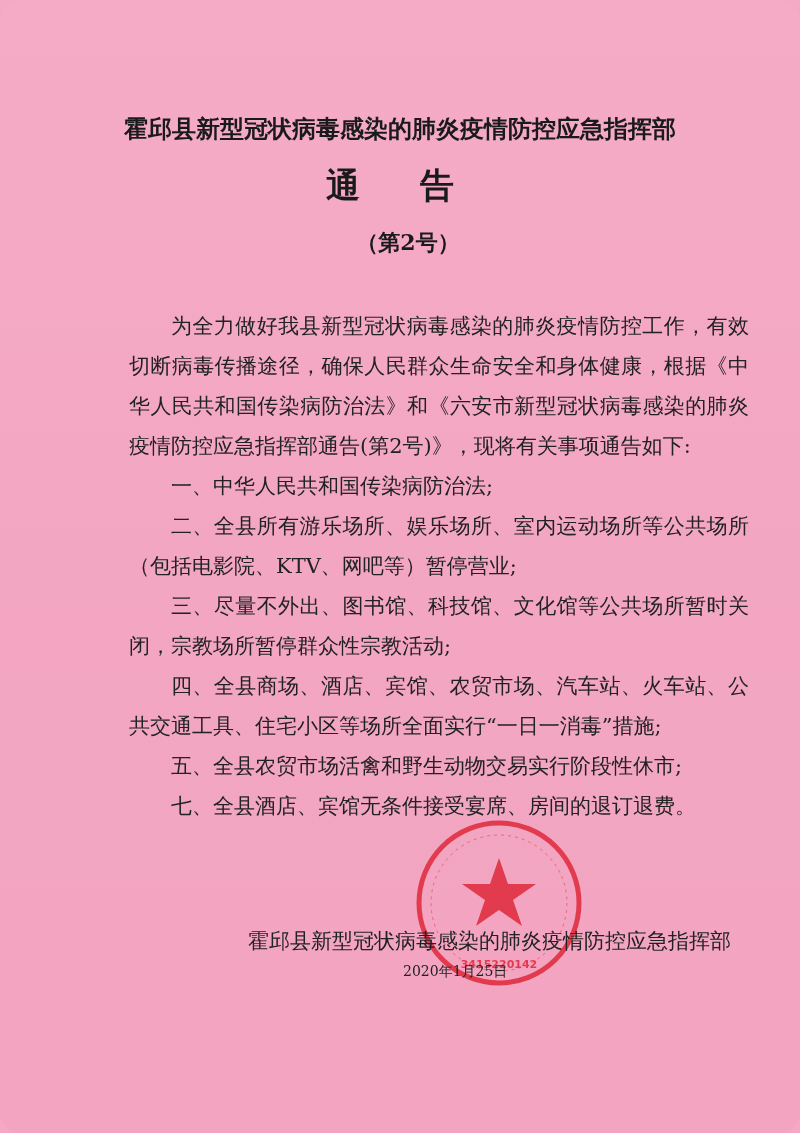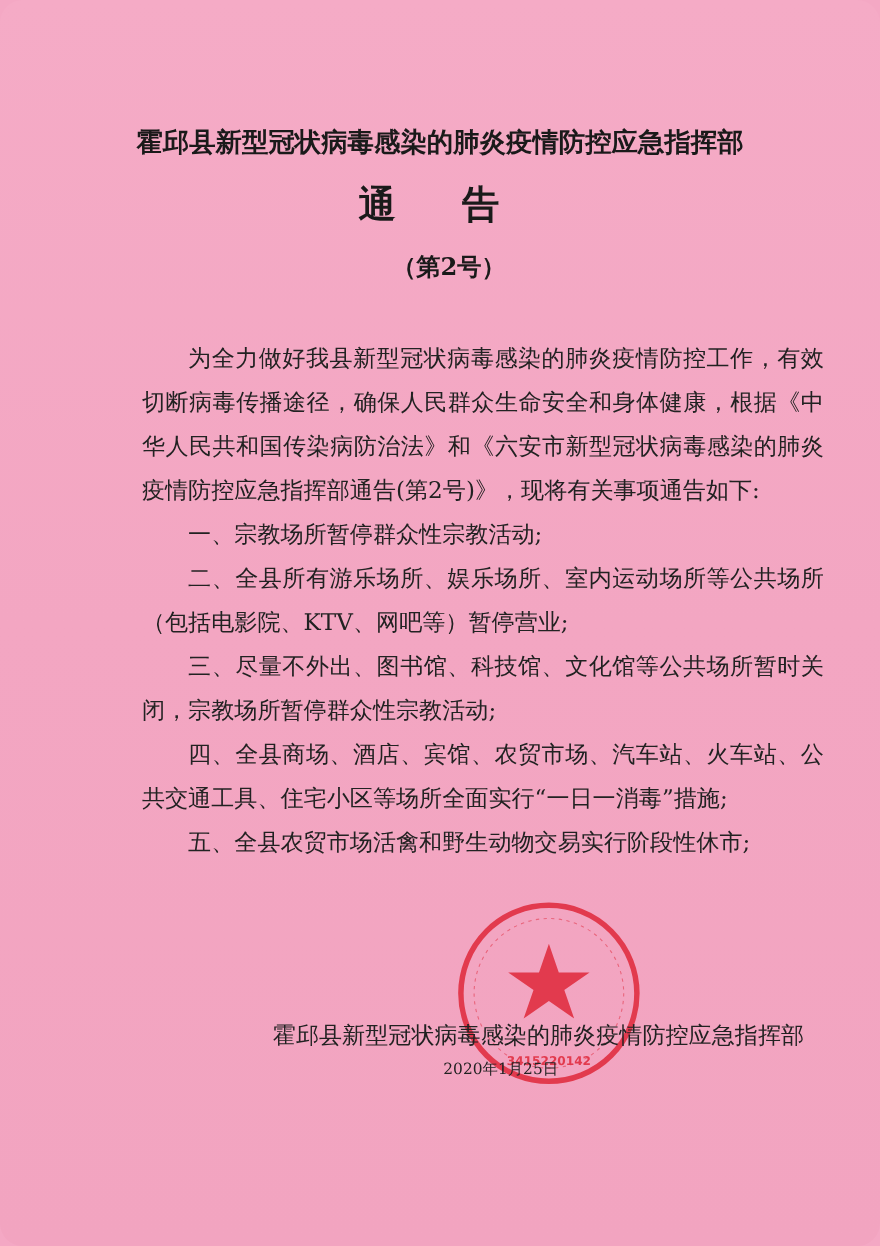--- a/index.html
+++ b/index.html
@@ -97,25 +97,26 @@
 </head>
 <body>
 
 <div class="page">
   <div class="org-title">霍邱县新型冠状病毒感染的肺炎疫情防控应急指挥部</div>
   <div class="doc-title">通告</div>
   <div class="doc-number">（第2号）</div>
 
   <div class="body-text">
     <p>为全力做好我县新型冠状病毒感染的肺炎疫情防控工作，有效切断病毒传播途径，确保人民群众生命安全和身体健康，根据《中华人民共和国传染病防治法》和《六安市新型冠状病毒感染的肺炎疫情防控应急指挥部通告(第2号)》，现将有关事项通告如下:</p>
-    <p>一、宗教场所暂停群众性宗教活动;</p>
+    <p>一、中华人民共和国传染病防治法;</p>
     <p>二、全县所有游乐场所、娱乐场所、室内运动场所等公共场所（包括电影院、KTV、网吧等）暂停营业;</p>
     <p>三、尽量不外出、图书馆、科技馆、文化馆等公共场所暂时关闭，宗教场所暂停群众性宗教活动;</p>
     <p>四、全县商场、酒店、宾馆、农贸市场、汽车站、火车站、公共交通工具、住宅小区等场所全面实行“一日一消毒”措施;</p>
     <p>五、全县农贸市场活禽和野生动物交易实行阶段性休市;</p>
+    <p>七、全县酒店、宾馆无条件接受宴席、房间的退订退费。</p>
   </div>
 
   <svg class="stamp" viewBox="0 0 170 170">
     <circle cx="85" cy="85" r="80" fill="none" stroke="#e0283a" stroke-width="5"></circle>
     <circle cx="85" cy="85" r="68" fill="none" stroke="#e0283a" stroke-width="1" stroke-dasharray="3 4" opacity="0.6"></circle>
     <polygon points="85,40 94,66 122,66 99,82 108,108 85,92 62,108 71,82 48,66 76,66" fill="#e0283a"></polygon>
     <text x="85" y="150" font-size="11" fill="#e0283a" text-anchor="middle" font-family="DejaVu Sans, sans-serif" font-weight="bold">3415220142</text>
   </svg>
 
   <div class="signature">霍邱县新型冠状病毒感染的肺炎疫情防控应急指挥部</div>

